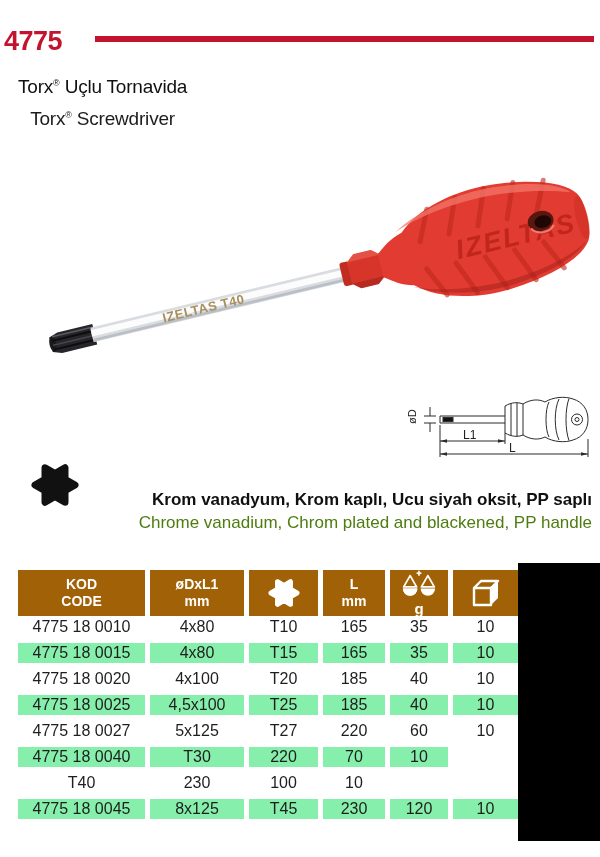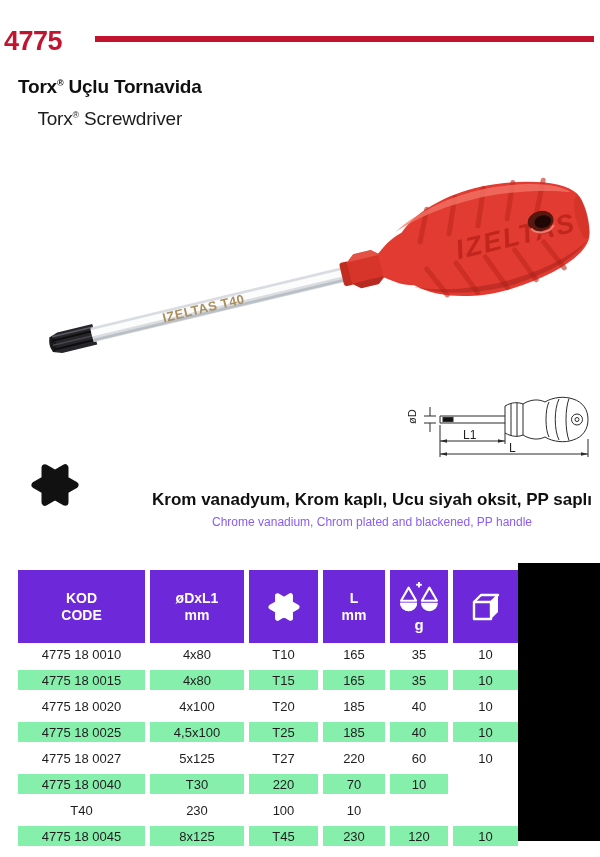--- a/index.html
+++ b/index.html
@@ -5,44 +5,44 @@
   html,body{margin:0;padding:0;background:#fff;}
   .page{position:relative;width:600px;height:857px;background:#ffffff;overflow:hidden;
         font-family:"Liberation Sans", sans-serif;color:#111;}
 
   
   .page-code{position:absolute;left:4px;top:28px;font-size:27px;line-height:27px;
              font-weight:bold;color:#c3142f;letter-spacing:-0.5px;}
   .accent-bar{position:absolute;left:95px;top:36px;width:499px;height:6px;background:#c3142f;}
 
   .titles{position:absolute;left:18px;top:69px;}
-  .title-tr{font-size:19px;line-height:28px;font-weight:bold;color:#101010;letter-spacing:-0.2px;}
+  .title-tr{font-size:19px;line-height:28px;font-weight:normal;color:#101010;letter-spacing:-0.2px;}
   .title-en{font-size:19px;line-height:28px;font-weight:normal;color:#1c1c1c;letter-spacing:-0.2px;text-align:center;}
   sup.reg{font-size:9px;vertical-align:super;}
 
   
   .product-photo{position:absolute;left:0;top:150px;}
   .tech-drawing{position:absolute;left:402px;top:389px;}
 
   
   .feature-star{position:absolute;left:31px;top:463px;}
-  .feature-text{position:absolute;right:8px;top:488px;text-align:center;}
+  .feature-text{position:absolute;right:8px;top:488px;text-align:right;}
   .ft-tr{font-size:17px;line-height:23px;font-weight:bold;color:#101010;}
-  .ft-en{font-size:12px;line-height:23px;font-weight:normal;color:#8b5cf6;}
+  .ft-en{font-size:17px;line-height:23px;font-weight:normal;color:#4d7c0f;}
 
   
   .spec-table{position:absolute;left:18px;top:570px;width:500px;}
   .thead,.trow{display:grid;grid-template-columns:127px 94px 69px 62px 58px 65px;column-gap:5px;}
-  .th{background:#6d28d9;color:#fff;height:73px;display:flex;flex-direction:column;
+  .th{background:#a16207;color:#fff;height:46px;display:flex;flex-direction:column;
       align-items:center;justify-content:center;font-weight:bold;font-size:14px;line-height:17px;}
   .th .g-label{font-size:15px;line-height:15px;margin-top:2px;}
   .tbody{margin-top:1px;}
   .trow{height:26px;}
   .td{height:20px;display:flex;align-items:center;justify-content:center;
-      font-size:13px;color:#1e1e1e;background:#ffffff;}
+      font-size:16px;color:#1e1e1e;background:#ffffff;}
   .trow.alt .td{background:#86efac;}
 
   .side-block{position:absolute;left:518px;top:563px;width:82px;height:278px;background:#000;}
 </style>
 </head>
 <body>
 
 <div class="page">
 
   <div class="page-code">4775</div>

